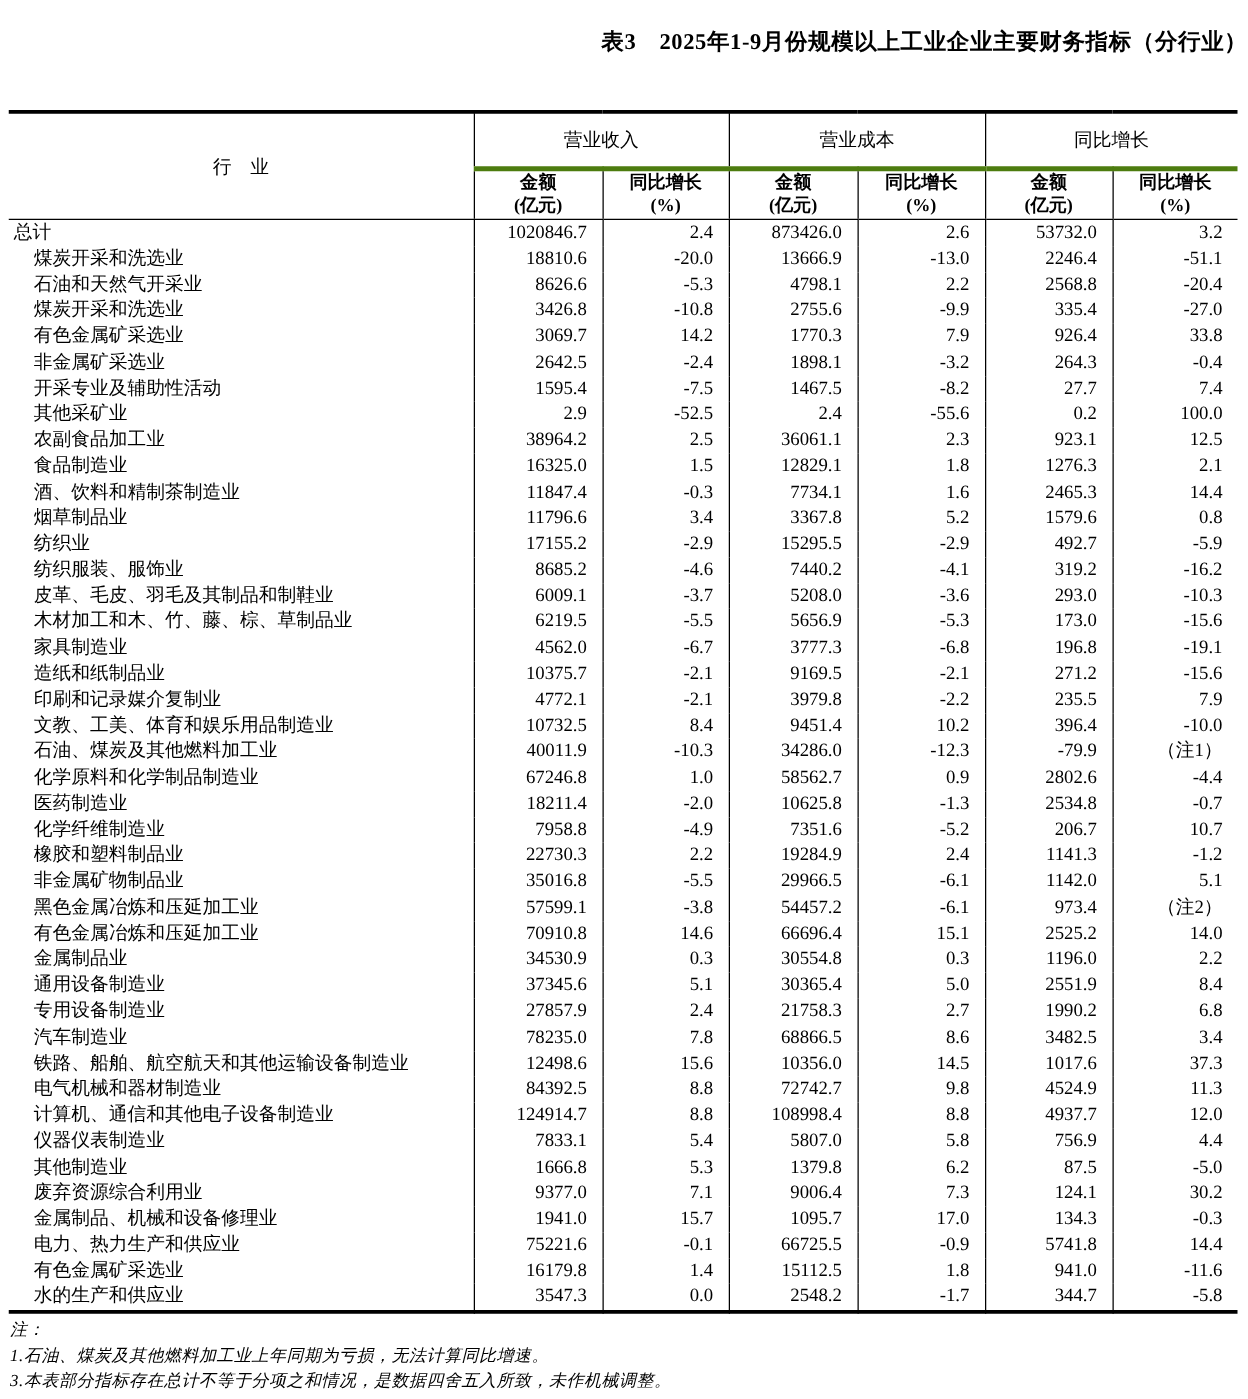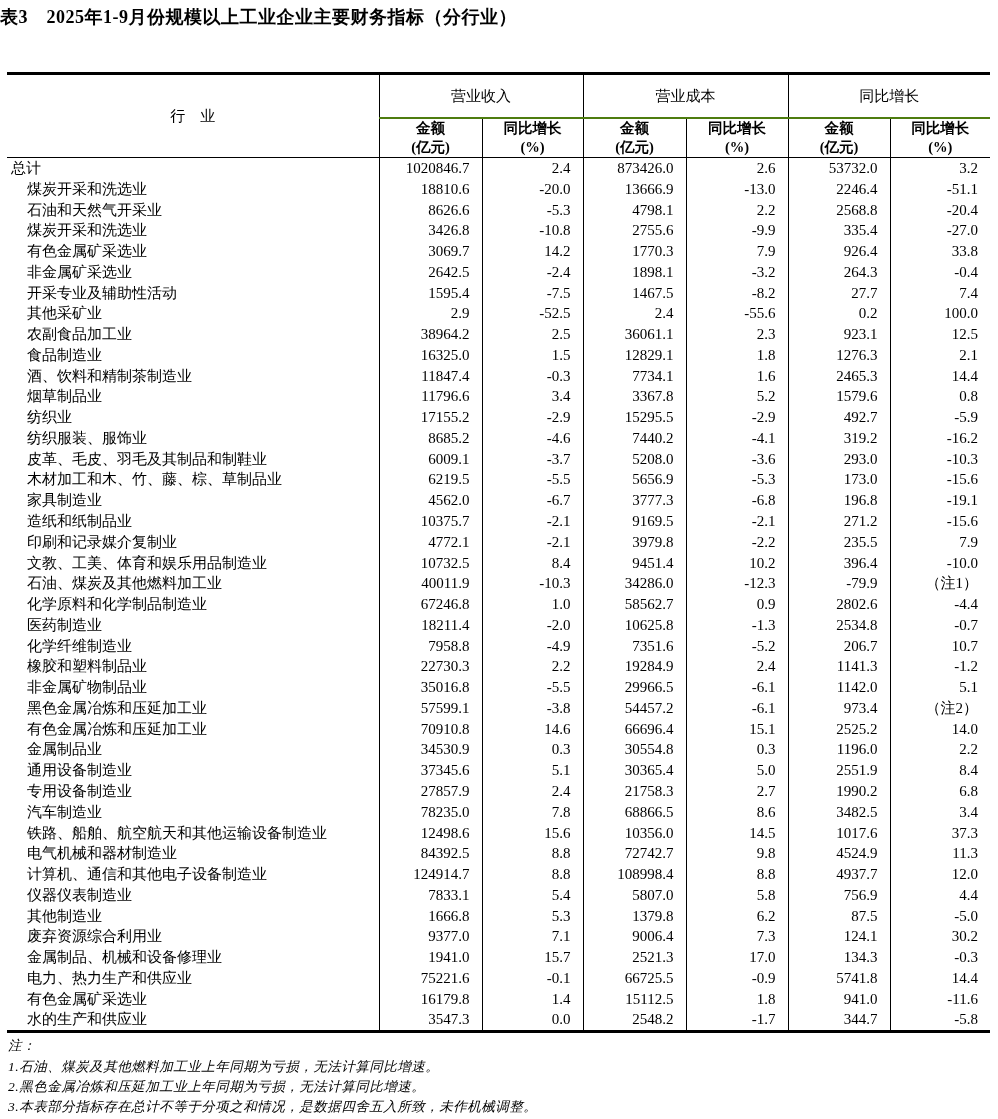--- a/index.html
+++ b/index.html
@@ -8,24 +8,24 @@
     background: #ffffff;
     width: 998px;
     height: 1119px;
     overflow: hidden;
     font-family: "Liberation Serif", "DejaVu Serif", serif;
     color: #000;
   }
   .page { position: relative; width: 998px; height: 1119px; }
 
   .title {
-    padding-top: 6px;
+    padding-top: 22px;
     height: 22px;
     line-height: 22px;
-    text-align: left;
+    text-align: right;
     font-size: 18px;
     font-weight: bold;
     letter-spacing: 0.5px;
   }
 
   table.fin {
     margin: 44px 0 0 7px;
     width: 983px;
     border-collapse: collapse;
     table-layout: fixed;
@@ -48,21 +48,21 @@
     padding: 0;
   }
   thead tr.group-row th { height: 42px; }
   thead tr.sub-row th { height: 38px; font-weight: bold; }
   thead th.h-ind { border-right: 0; }
   
   thead tr.group-row th + th,
   thead tr.sub-row th,
   tbody td + td { border-left: 1px solid #000; }
   thead tr.sub-row th:first-child { border-left: 1px solid #000; }
-  thead tr.group-row th { border-bottom: 2px solid #4d7c0f; }
+  thead tr.group-row th { border-bottom: 4px solid #4d7c0f; }
   thead tr.group-row th.h-ind { border-bottom: 1px solid #000; }
   thead tr.sub-row th { border-bottom: 1px solid #000; }
   thead th .sub-line { display: block; line-height: 19px; font-size: 14.5px; }
 
   tbody td {
     height: 20.76px;
     line-height: 20.76px;
     padding: 0;
     font-size: 15px;
     white-space: nowrap;
@@ -472,21 +472,21 @@
           <td class="num">7.1</td>
           <td class="num">9006.4</td>
           <td class="num">7.3</td>
           <td class="num">124.1</td>
           <td class="num">30.2</td>
         </tr>
         <tr>
           <td class="ind indent">金属制品、机械和设备修理业</td>
           <td class="num">1941.0</td>
           <td class="num">15.7</td>
-          <td class="num">2521.3</td>
+          <td class="num">1095.7</td>
           <td class="num">17.0</td>
           <td class="num">134.3</td>
           <td class="num">-0.3</td>
         </tr>
         <tr>
           <td class="ind indent">电力、热力生产和供应业</td>
           <td class="num">75221.6</td>
           <td class="num">-0.1</td>
           <td class="num">66725.5</td>
           <td class="num">-0.9</td>
@@ -510,17 +510,16 @@
           <td class="num">-1.7</td>
           <td class="num">344.7</td>
           <td class="num">-5.8</td>
         </tr>
       </tbody>
   </table>
 
   <div class="notes">
     <div>注：</div>
     <div>1.石油、煤炭及其他燃料加工业上年同期为亏损，无法计算同比增速。</div>
-    <div>2.黑色金属冶炼和压延加工业上年同期为亏损，无法计算同比增速。</div>
     <div>3.本表部分指标存在总计不等于分项之和情况，是数据四舍五入所致，未作机械调整。</div>
   </div>
 
 </div>
 
 </body></html>

